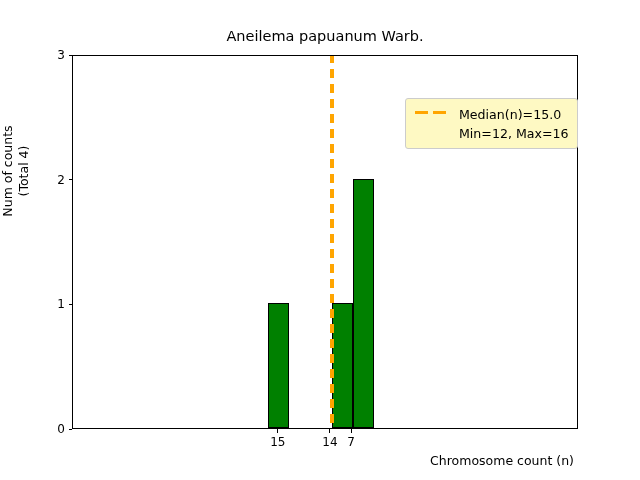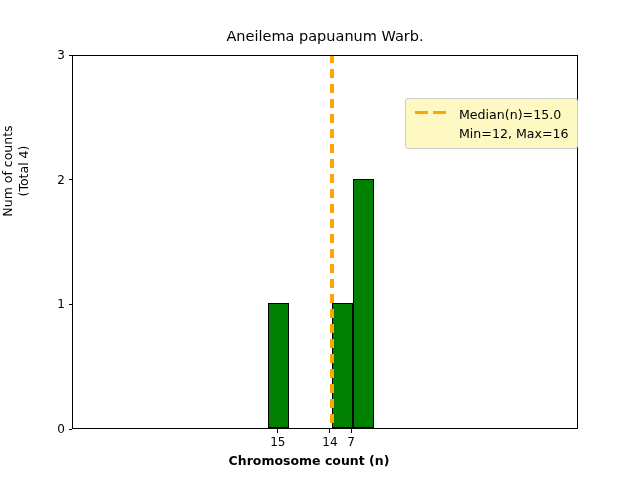--- a/index.html
+++ b/index.html
@@ -138,28 +138,27 @@
     left: -30px;
     top: 6px;
     width: 60px;
     text-align: center;
     font-size: 12px;
     color: #000000;
   }
 
   #xlabel {
     position: absolute;
-    left: 56px;
+    left: 68px;
     top: 453px;
     width: 506px;
-    text-align: center;
+    text-align: right;
     font-size: 12.5px;
     color: #000000;
     white-space: nowrap;
-    font-weight: bold;
   }
 
   
   #legend {
     position: absolute;
     left: 405px;
     top: 58px;
     box-sizing: border-box;
     border: 1px solid #cccccc;
     border-radius: 3px;

